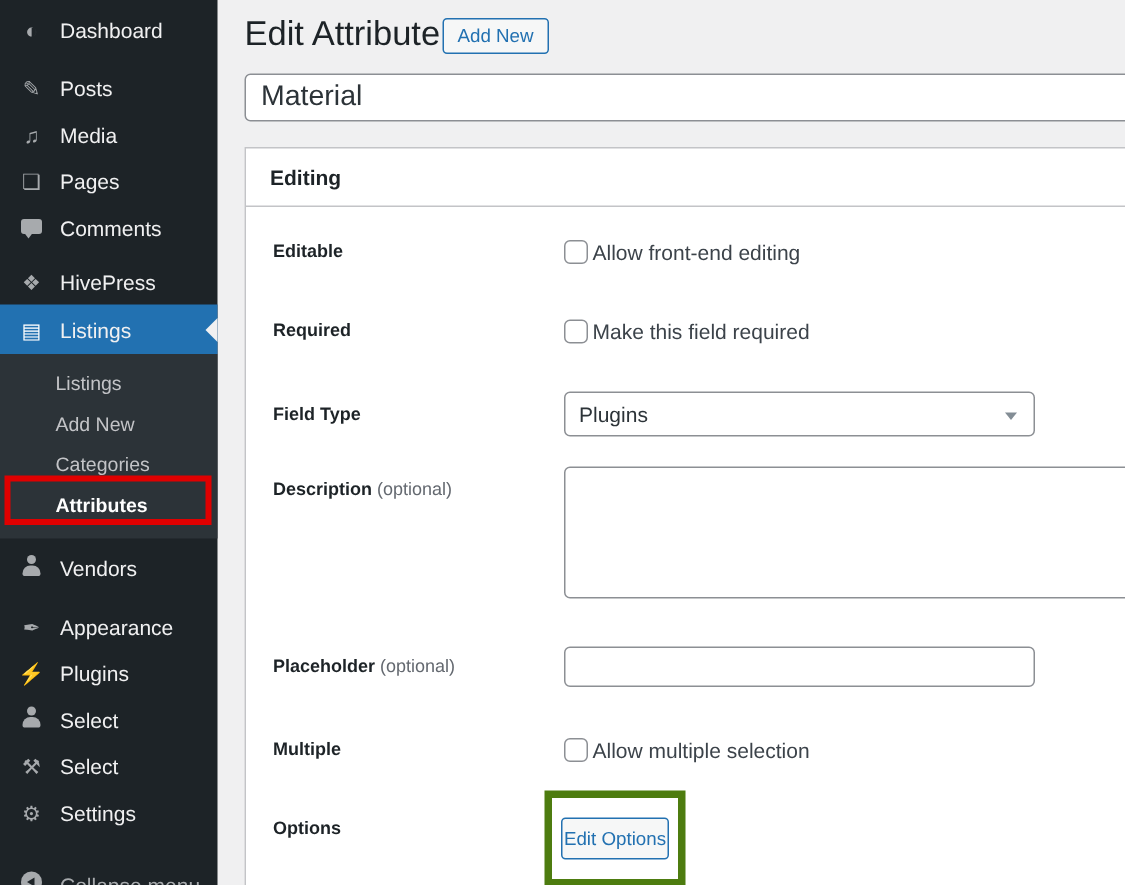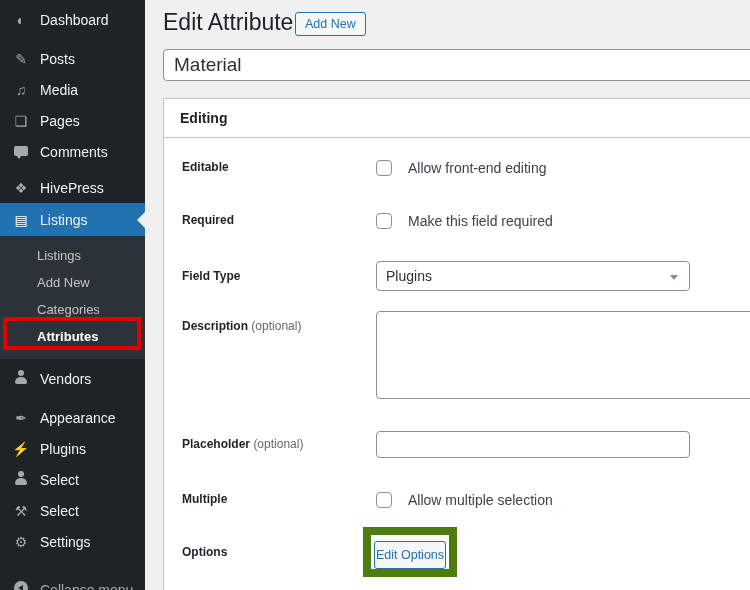--- a/index.html
+++ b/index.html
@@ -113,21 +113,21 @@
     position: absolute; left: 18px; width: 185px;
     font-size: 12px; font-weight: bold; color: #1d2327;
   }
   .flabel .opt { font-weight: 400; color: #646970; }
   .control { position: absolute; left: 212px; }
   .cb-wrap { display: flex; align-items: center; cursor: pointer; }
   .checkbox {
     width: 16px; height: 16px; border: 1px solid #8c8f94; border-radius: 4px;
     background: #fff; flex: 0 0 16px; cursor: pointer;
   }
-  .cb-text { margin-left: 16px; font-size: 14px; color: #3c434a; }
+  .cb-text { margin-left: 3px; font-size: 14px; color: #3c434a; }
 
   .row-editable { top: 22px; }
   .row-required { top: 75px; }
   .row-fieldtype { top: 123px; height: 30px; }
   .row-fieldtype .flabel { line-height: 30px; }
   .fake-select {
     position: absolute; left: 212px; top: 0; width: 314px; height: 30px;
     border: 1px solid #8c8f94; border-radius: 4px; background: #fff;
     font-size: 14px; color: #2c3338; line-height: 28px; padding-left: 9px;
     cursor: pointer;
@@ -150,22 +150,22 @@
   .ph-input {
     position: absolute; left: 212px; top: 0; width: 314px; height: 27px;
     border: 1px solid #8c8f94; border-radius: 4px; background: #fff;
     font-size: 14px; padding: 0 8px; outline: none;
     font-family: "Liberation Sans", sans-serif;
   }
   .row-multiple { top: 354px; }
   .row-options { top: 389px; height: 50px; }
   .row-options .flabel { top: 11px; line-height: 28px; }
   .red-rect-btn {
-    position: absolute; left: 199px; top: 0; width: 94px; height: 50px;
-    border: 8px solid #4d7c0f; display: flex; align-items: flex-end;
+    position: absolute; left: 199px; top: 0; width: 94px; height: 64px;
+    border: 5px solid #4d7c0f; display: flex; align-items: center;
     justify-content: center;
   }
   #edit-options-btn { width: 72px; height: 28px; font-size: 12.5px; }
 </style>
 </head>
 <body>
 
 <div id="sidebar">
   <ul class="menu">
     <li class="menu-item">

